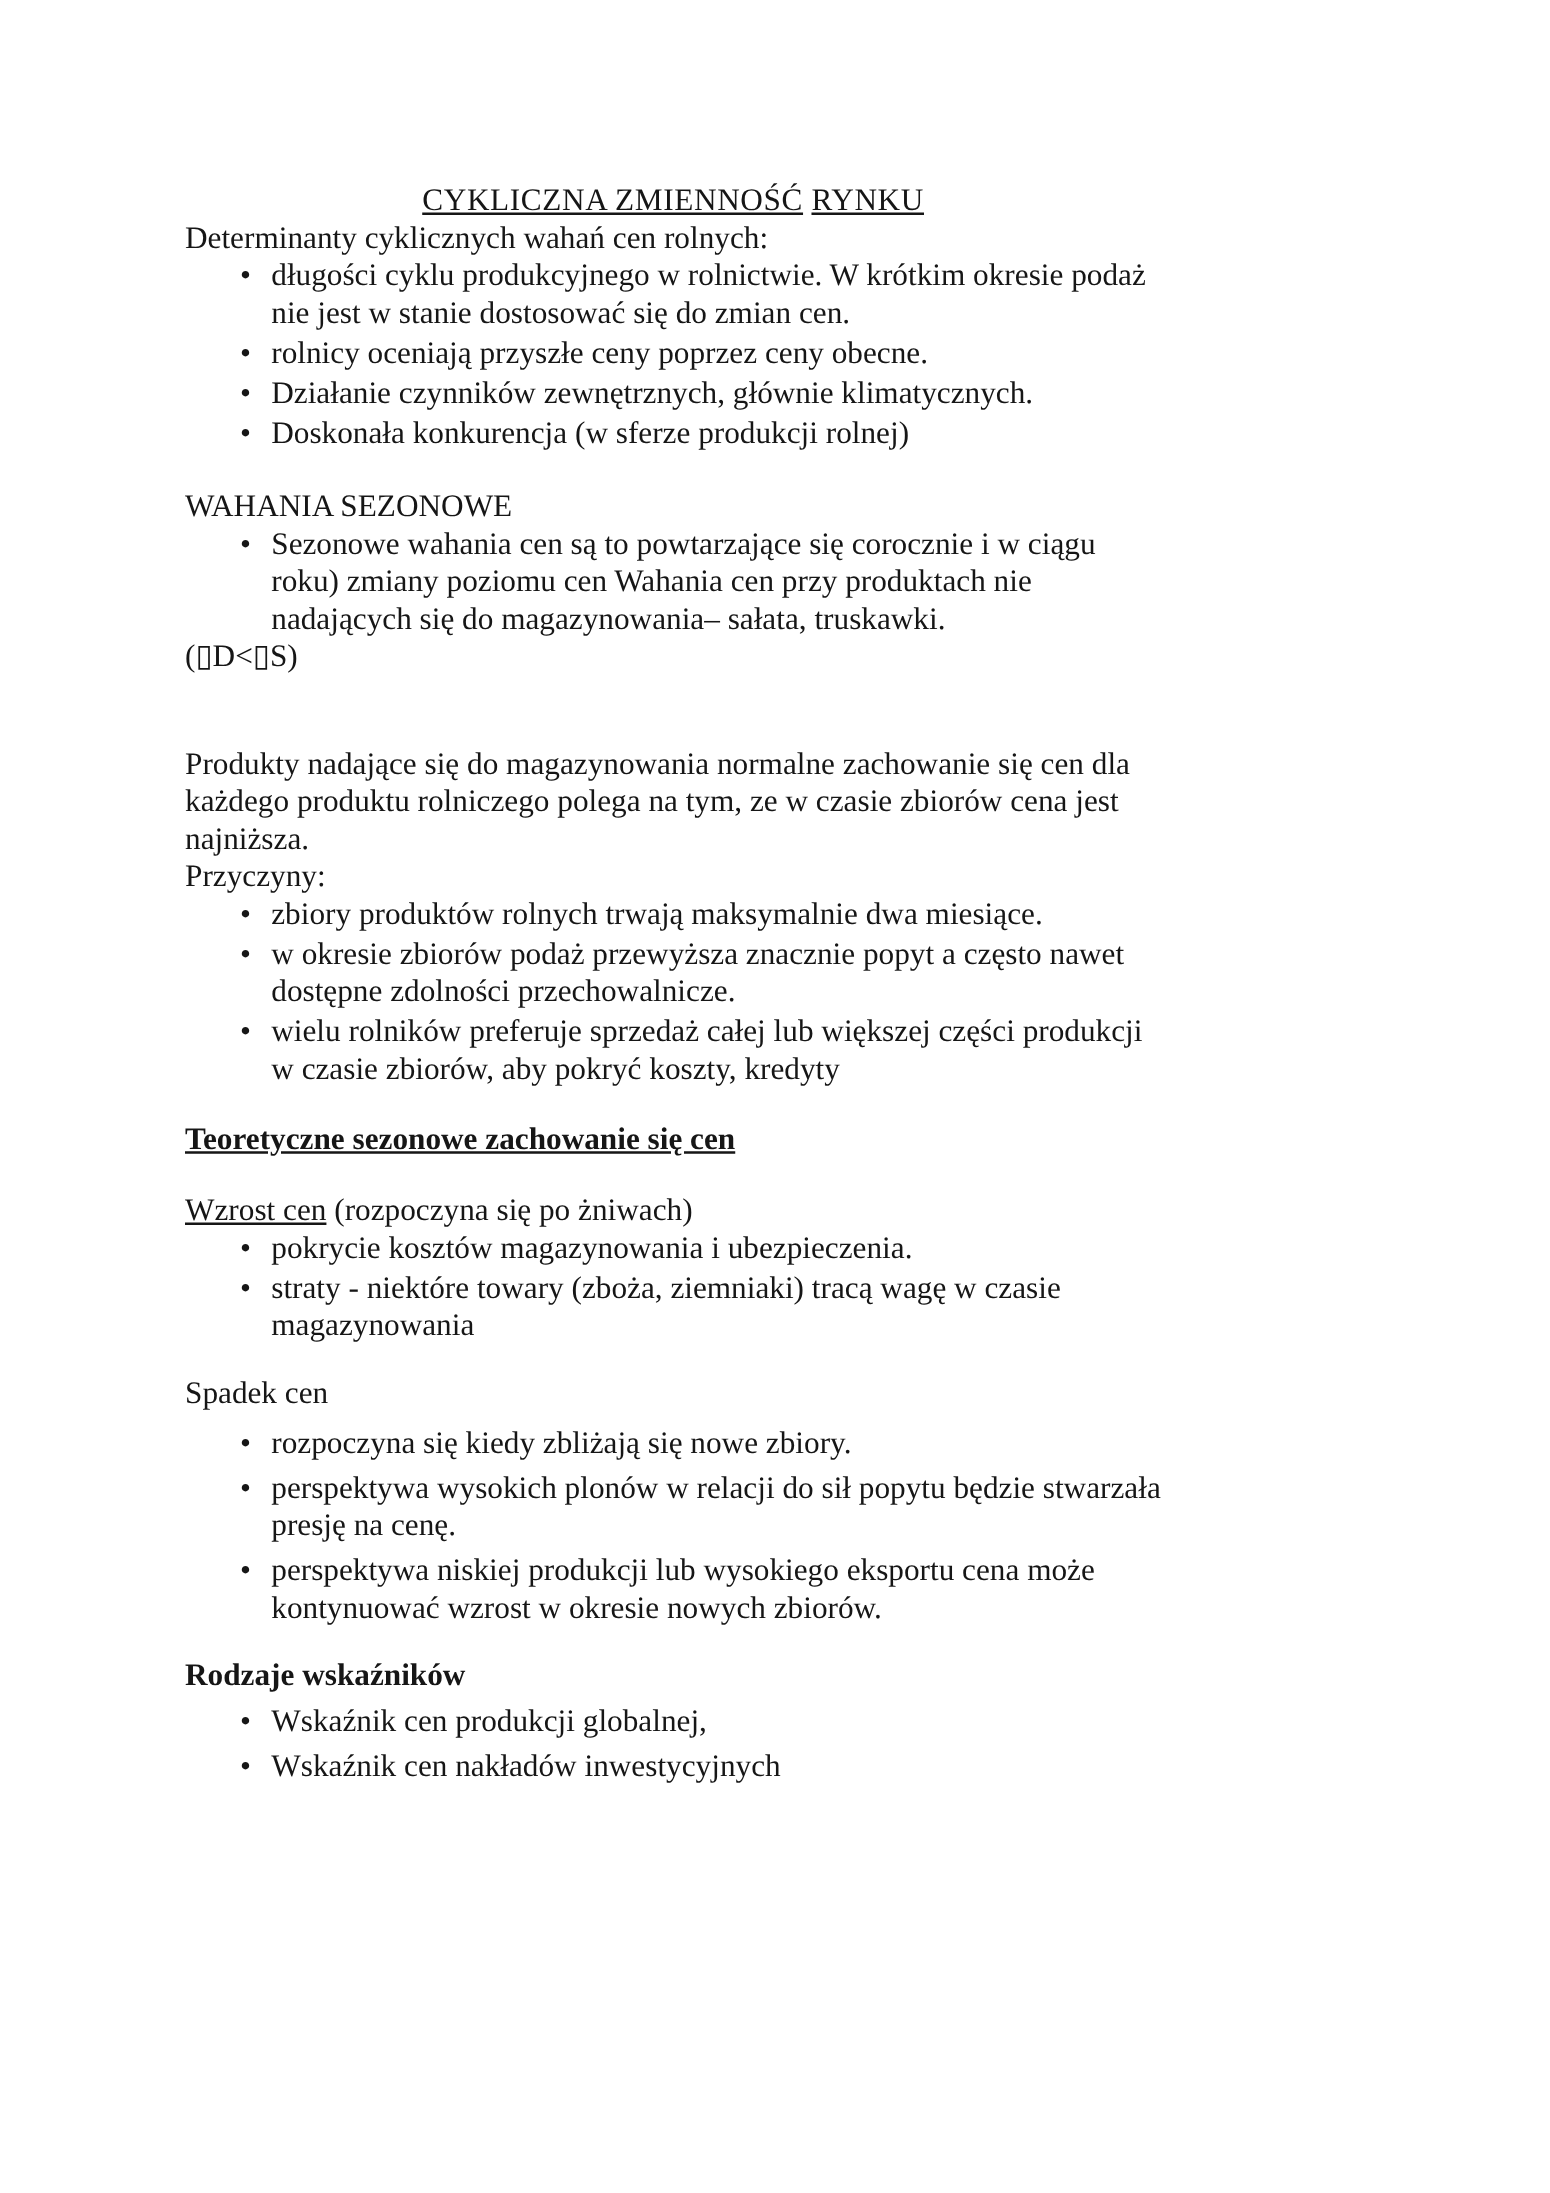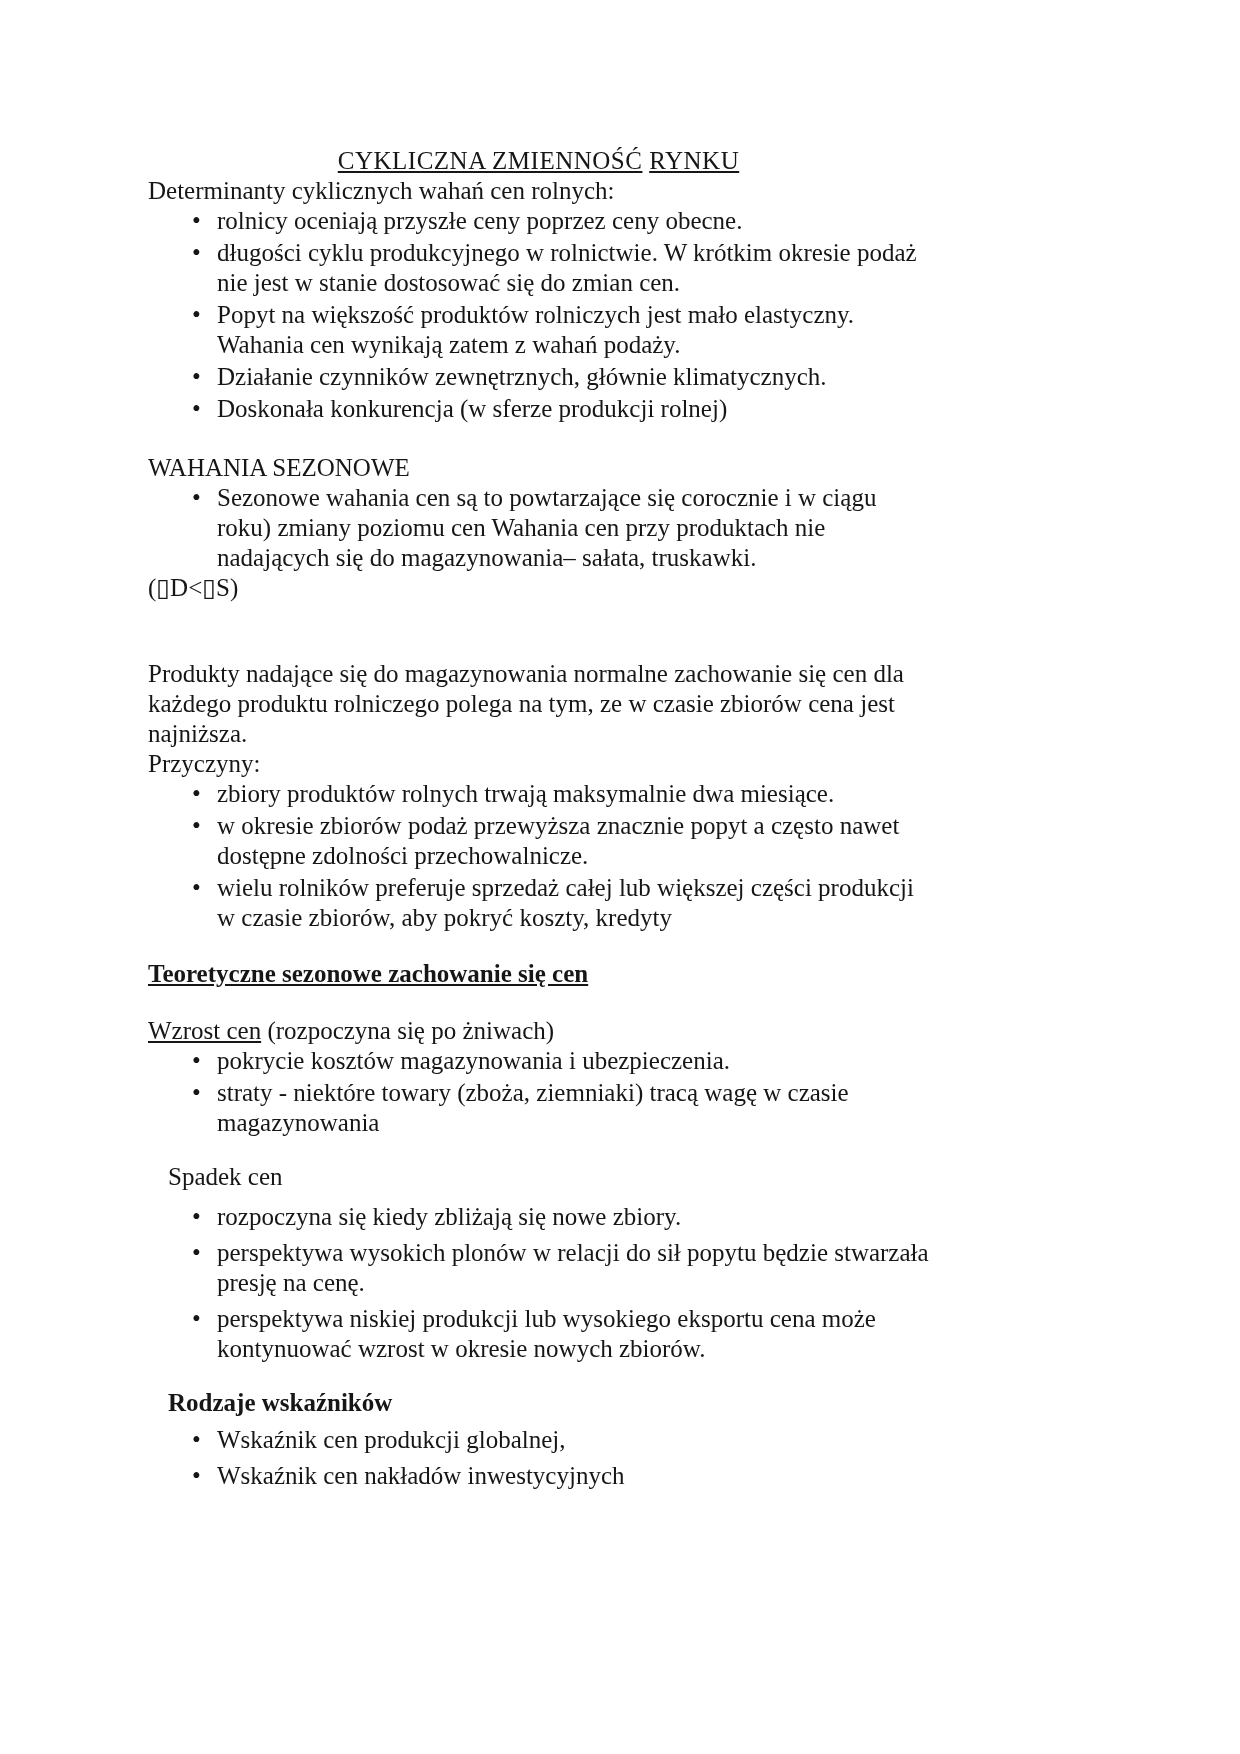--- a/index.html
+++ b/index.html
@@ -32,38 +32,37 @@
   ul.spaced li + li { margin-top: 6px; }
 
   .bold { font-weight: bold; }
   .bold-italic-u { font-weight: bold; text-decoration: underline; }
 
   
   .mt-blank  { margin-top: 29px; }
   .mt-big    { margin-top: 56px; }
   .mt-26     { margin-top: 26px; }
   .mt-27     { margin-top: 27px; }
-  .mt-24     { margin-top: 24px; margin-left: 20px; }
+  .mt-24     { margin-top: 24px; }
   .mt-10     { margin-top: 10px; }
   .mt-7      { margin-top: 7px; }
 </style>
 </head>
 <body>
 
 <div class="page">
   <div class="doc">
 
     <h1 class="title"><span class="u">CYKLICZNA ZMIENNOŚĆ</span> <span class="u">RYNKU</span></h1>
 
     <p>Determinanty cyklicznych wahań cen rolnych:</p>
 
     <ul>
+      <li>długości cyklu produkcyjnego w rolnictwie. W krótkim okresie podaż nie jest w stanie dostosować się do zmian cen.</li>
       <li>rolnicy oceniają przyszłe ceny poprzez ceny obecne.</li>
-      <li>długości cyklu produkcyjnego w rolnictwie. W krótkim okresie podaż nie jest w stanie dostosować się do zmian cen.</li>
-      <li>Popyt na większość produktów rolniczych jest mało elastyczny. Wahania cen wynikają zatem z wahań podaży.</li>
       <li>Działanie czynników zewnętrznych, głównie klimatycznych.</li>
       <li>Doskonała konkurencja (w sferze produkcji rolnej)</li>
     </ul>
 
     <p class="mt-blank">WAHANIA SEZONOWE</p>
 
     <ul>
       <li>Sezonowe wahania cen są to powtarzające się corocznie i w ciągu roku) zmiany poziomu cen Wahania cen przy produktach nie nadających się do magazynowania– sałata, truskawki.</li>
     </ul>
 

